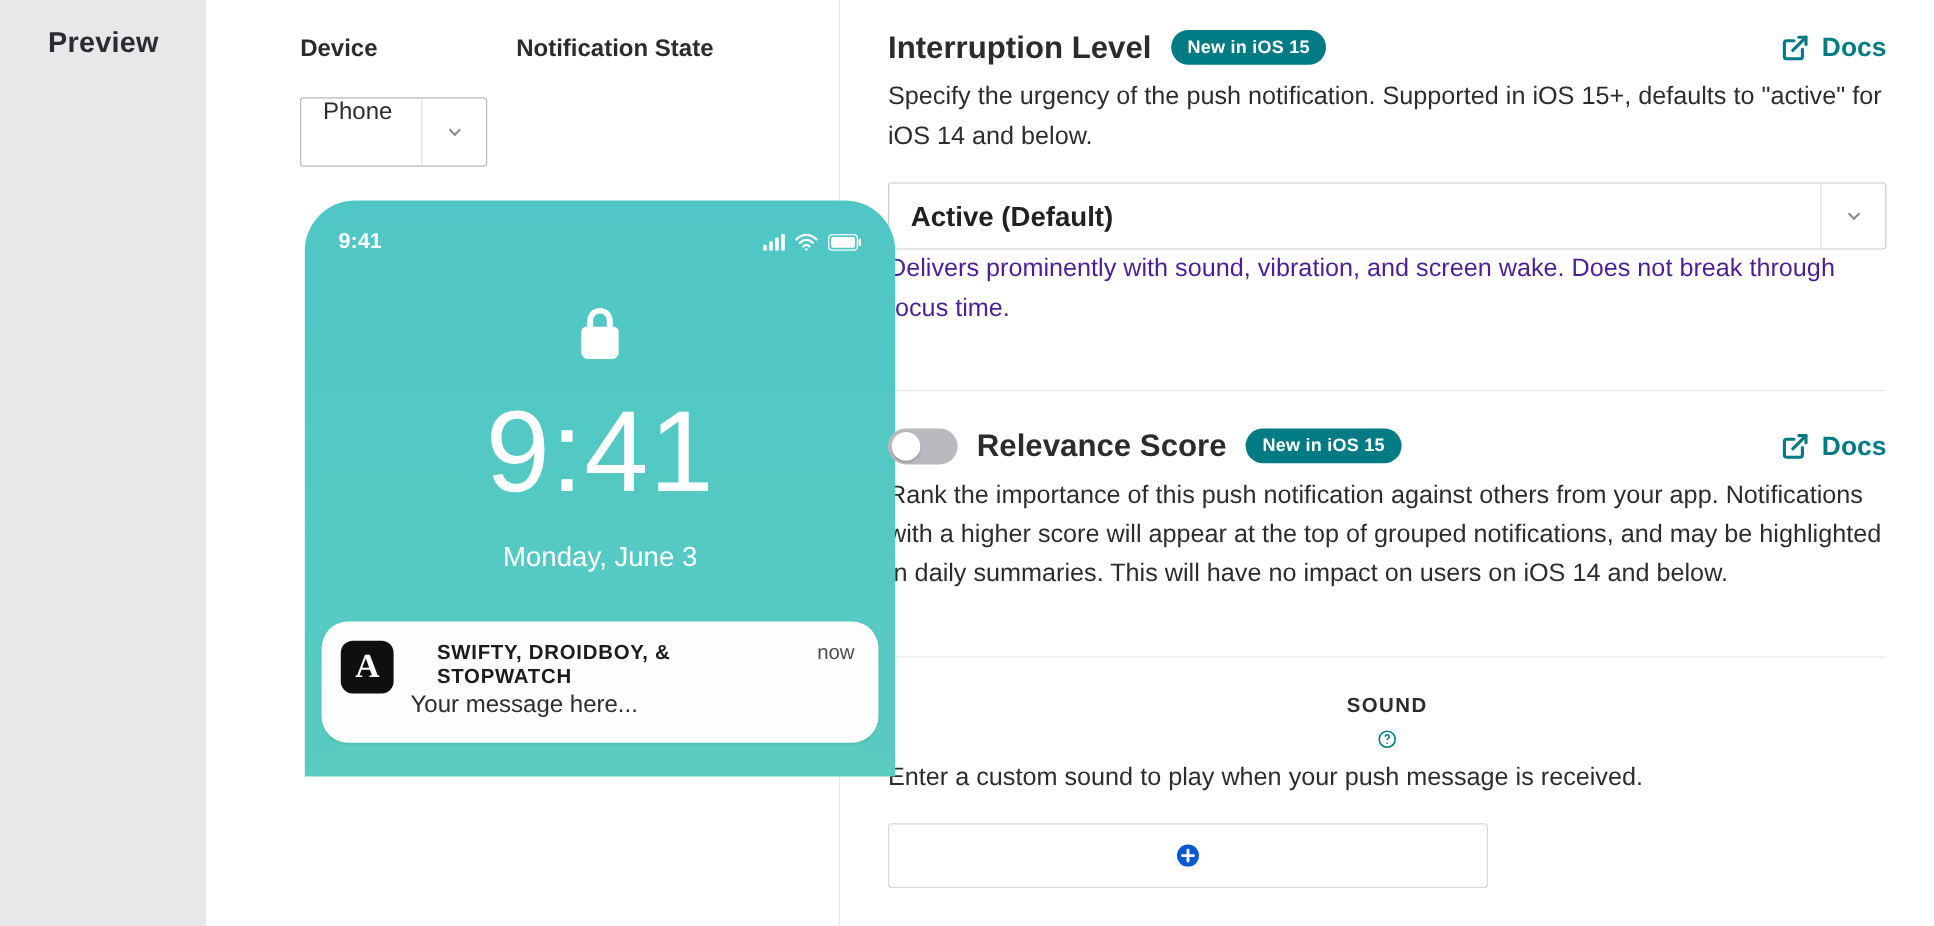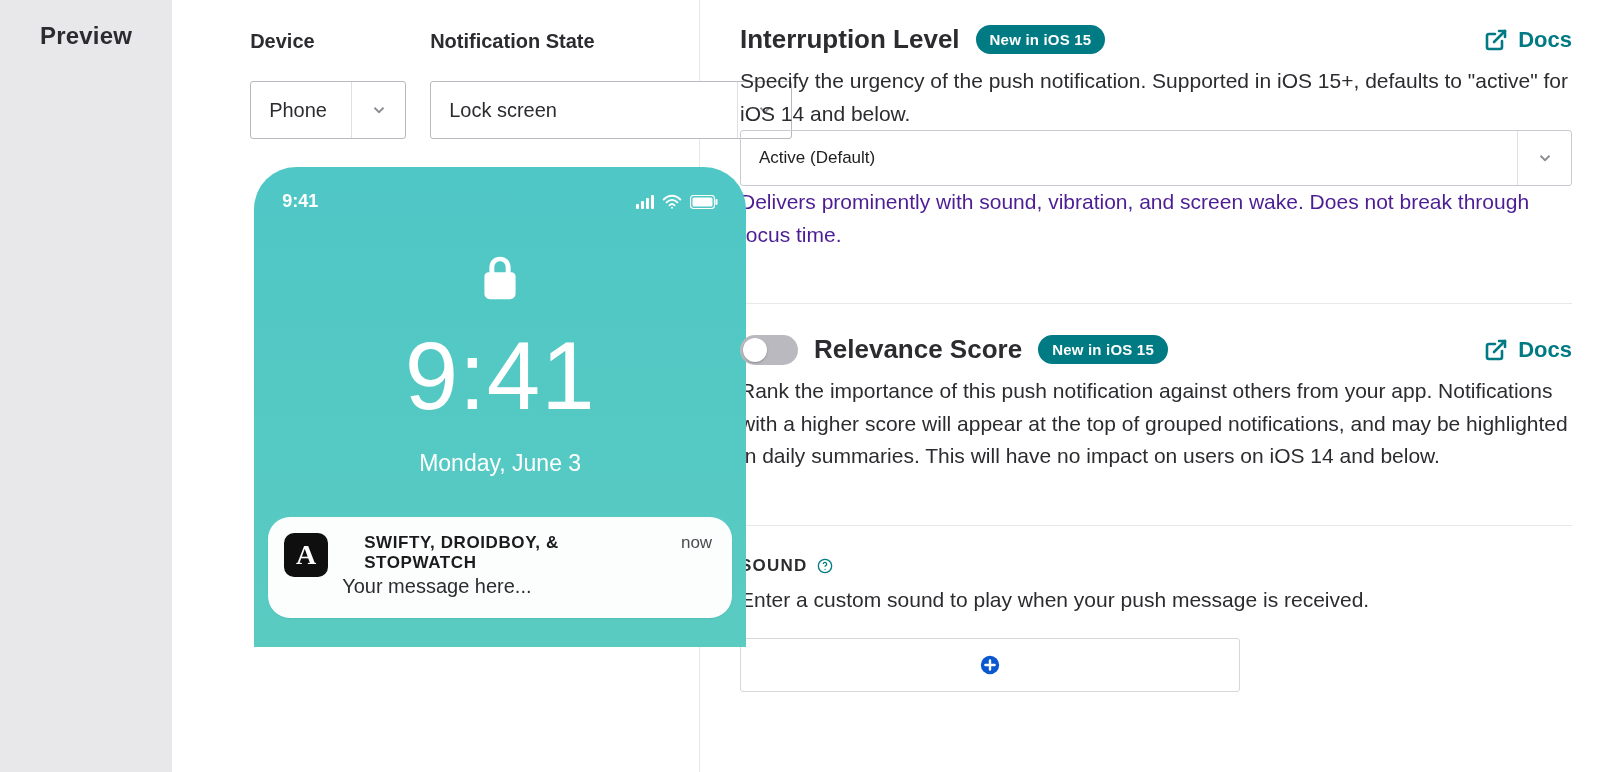--- a/index.html
+++ b/index.html
@@ -42,21 +42,20 @@
     font-size: 20px;
     font-weight: 600;
     color: #2c2c30;
   }
   .select {
     border: 1px solid #b9b9bf;
     border-radius: 3px;
     background: #fff;
     height: 58px;
     display: flex;
-    align-items: center;
     font-size: 20px;
     color: #2c2c30;
   }
   .select.device { width: 156px; }
   .select.state  { width: 362px; }
   .select .sel-text { padding: 0 18px; flex: 1; }
   .select .sel-caret {
     width: 54px; height: 100%;
     display: flex; align-items: center; justify-content: center;
     border-left: 1px solid #e0e0e4;
@@ -157,25 +156,27 @@
     cursor: pointer;
   }
   .ext-icon { width: 24px; height: 24px; }
   .sec-desc {
     font-size: 21px;
     color: #2c2c30;
     line-height: 1.55;
     margin-top: 10px;
   }
   .big-select {
+    margin-top: 22px;
     border: 1px solid #c9c9cf;
     border-radius: 3px;
     height: 56px;
     display: flex; align-items: center;
-    font-size: 17px;
+    font-size: 23px;
+    font-weight: bold;
   }
   .big-select .sel-text { padding: 0 18px; flex: 1; }
   .big-select .sel-caret {
     width: 54px; height: 100%;
     border-left: 1px solid #e0e0e4;
     display: flex; align-items: center; justify-content: center;
   }
   .sub-desc {
     font-size: 21px; color: #4c1d95; line-height: 1.55;
   }
@@ -188,21 +189,21 @@
   }
   .toggle .knob {
     position: absolute; top: 3px; left: 3px;
     width: 24px; height: 24px;
     background: #fff; border-radius: 50%;
     box-shadow: 0 1px 2px rgba(0,0,0,0.25);
   }
   .small-head {
     display: flex; align-items: center; gap: 10px;
     font-size: 17px; font-weight: 700;
-    color: #2c2c30; letter-spacing: 1.2px;
+    color: #2c2c30; letter-spacing: 1.2px; flex-direction: column;
   }
   .help-icon { width: 16px; height: 16px; }
   .sound-row {
     margin-top: 22px;
     border: 1px solid #d6d6db;
     border-radius: 3px;
     height: 54px;
     width: 500px;
     display: flex; align-items: center; justify-content: center;
   }
@@ -223,28 +224,20 @@
           <span class="sel-text">Phone</span>
           <span class="sel-caret">
             <svg class="caret-down" viewBox="0 0 24 24" fill="none" stroke="#8a8a90" stroke-width="2.4">
                 <polyline points="6 9 12 15 18 9"></polyline>
               </svg>
           </span>
         </div>
       </div>
       <div class="ctrl">
         <div class="ctrl-label">Notification State</div>
-        <div class="select state">
-          <span class="sel-text">Lock screen</span>
-          <span class="sel-caret">
-            <svg class="caret-down" viewBox="0 0 24 24" fill="none" stroke="#8a8a90" stroke-width="2.4">
-                <polyline points="6 9 12 15 18 9"></polyline>
-              </svg>
-          </span>
-        </div>
       </div>
     </div>
 
     <div class="phone-shell">
       <div class="status-bar">
         <span>9:41</span>
         <span class="status-right">
           <span class="bars">
               <span></span>
               <span></span>

